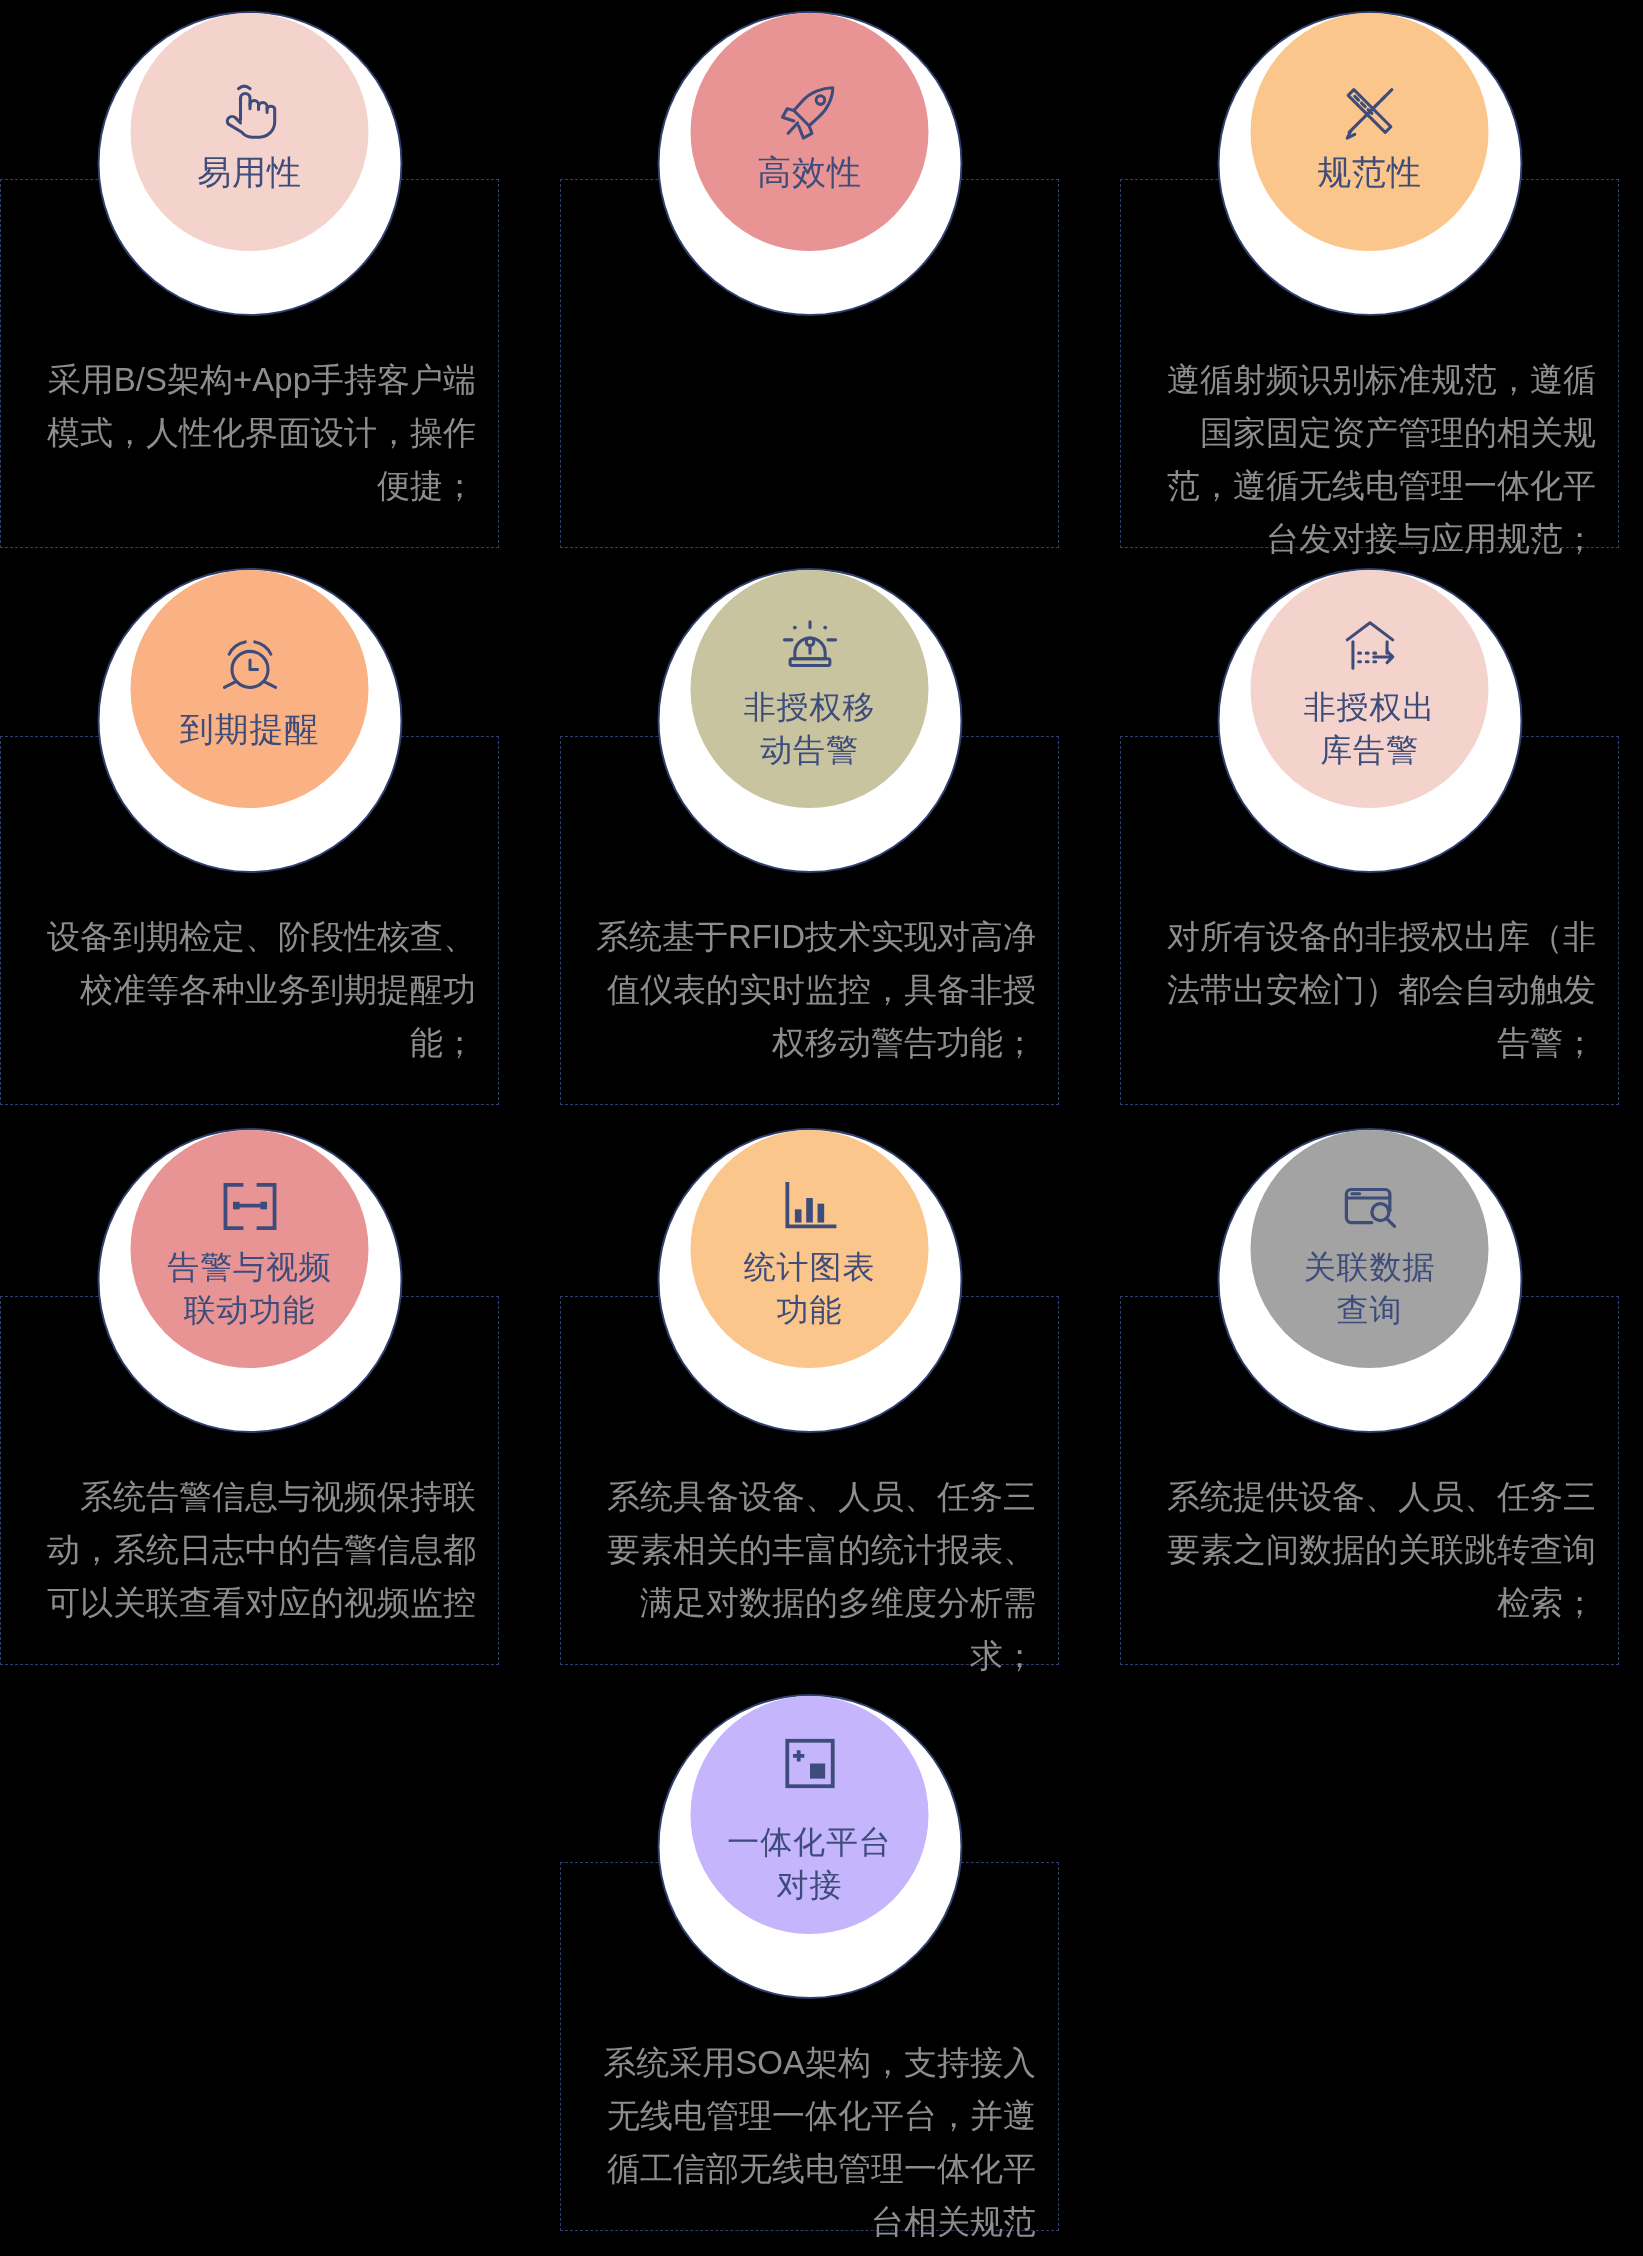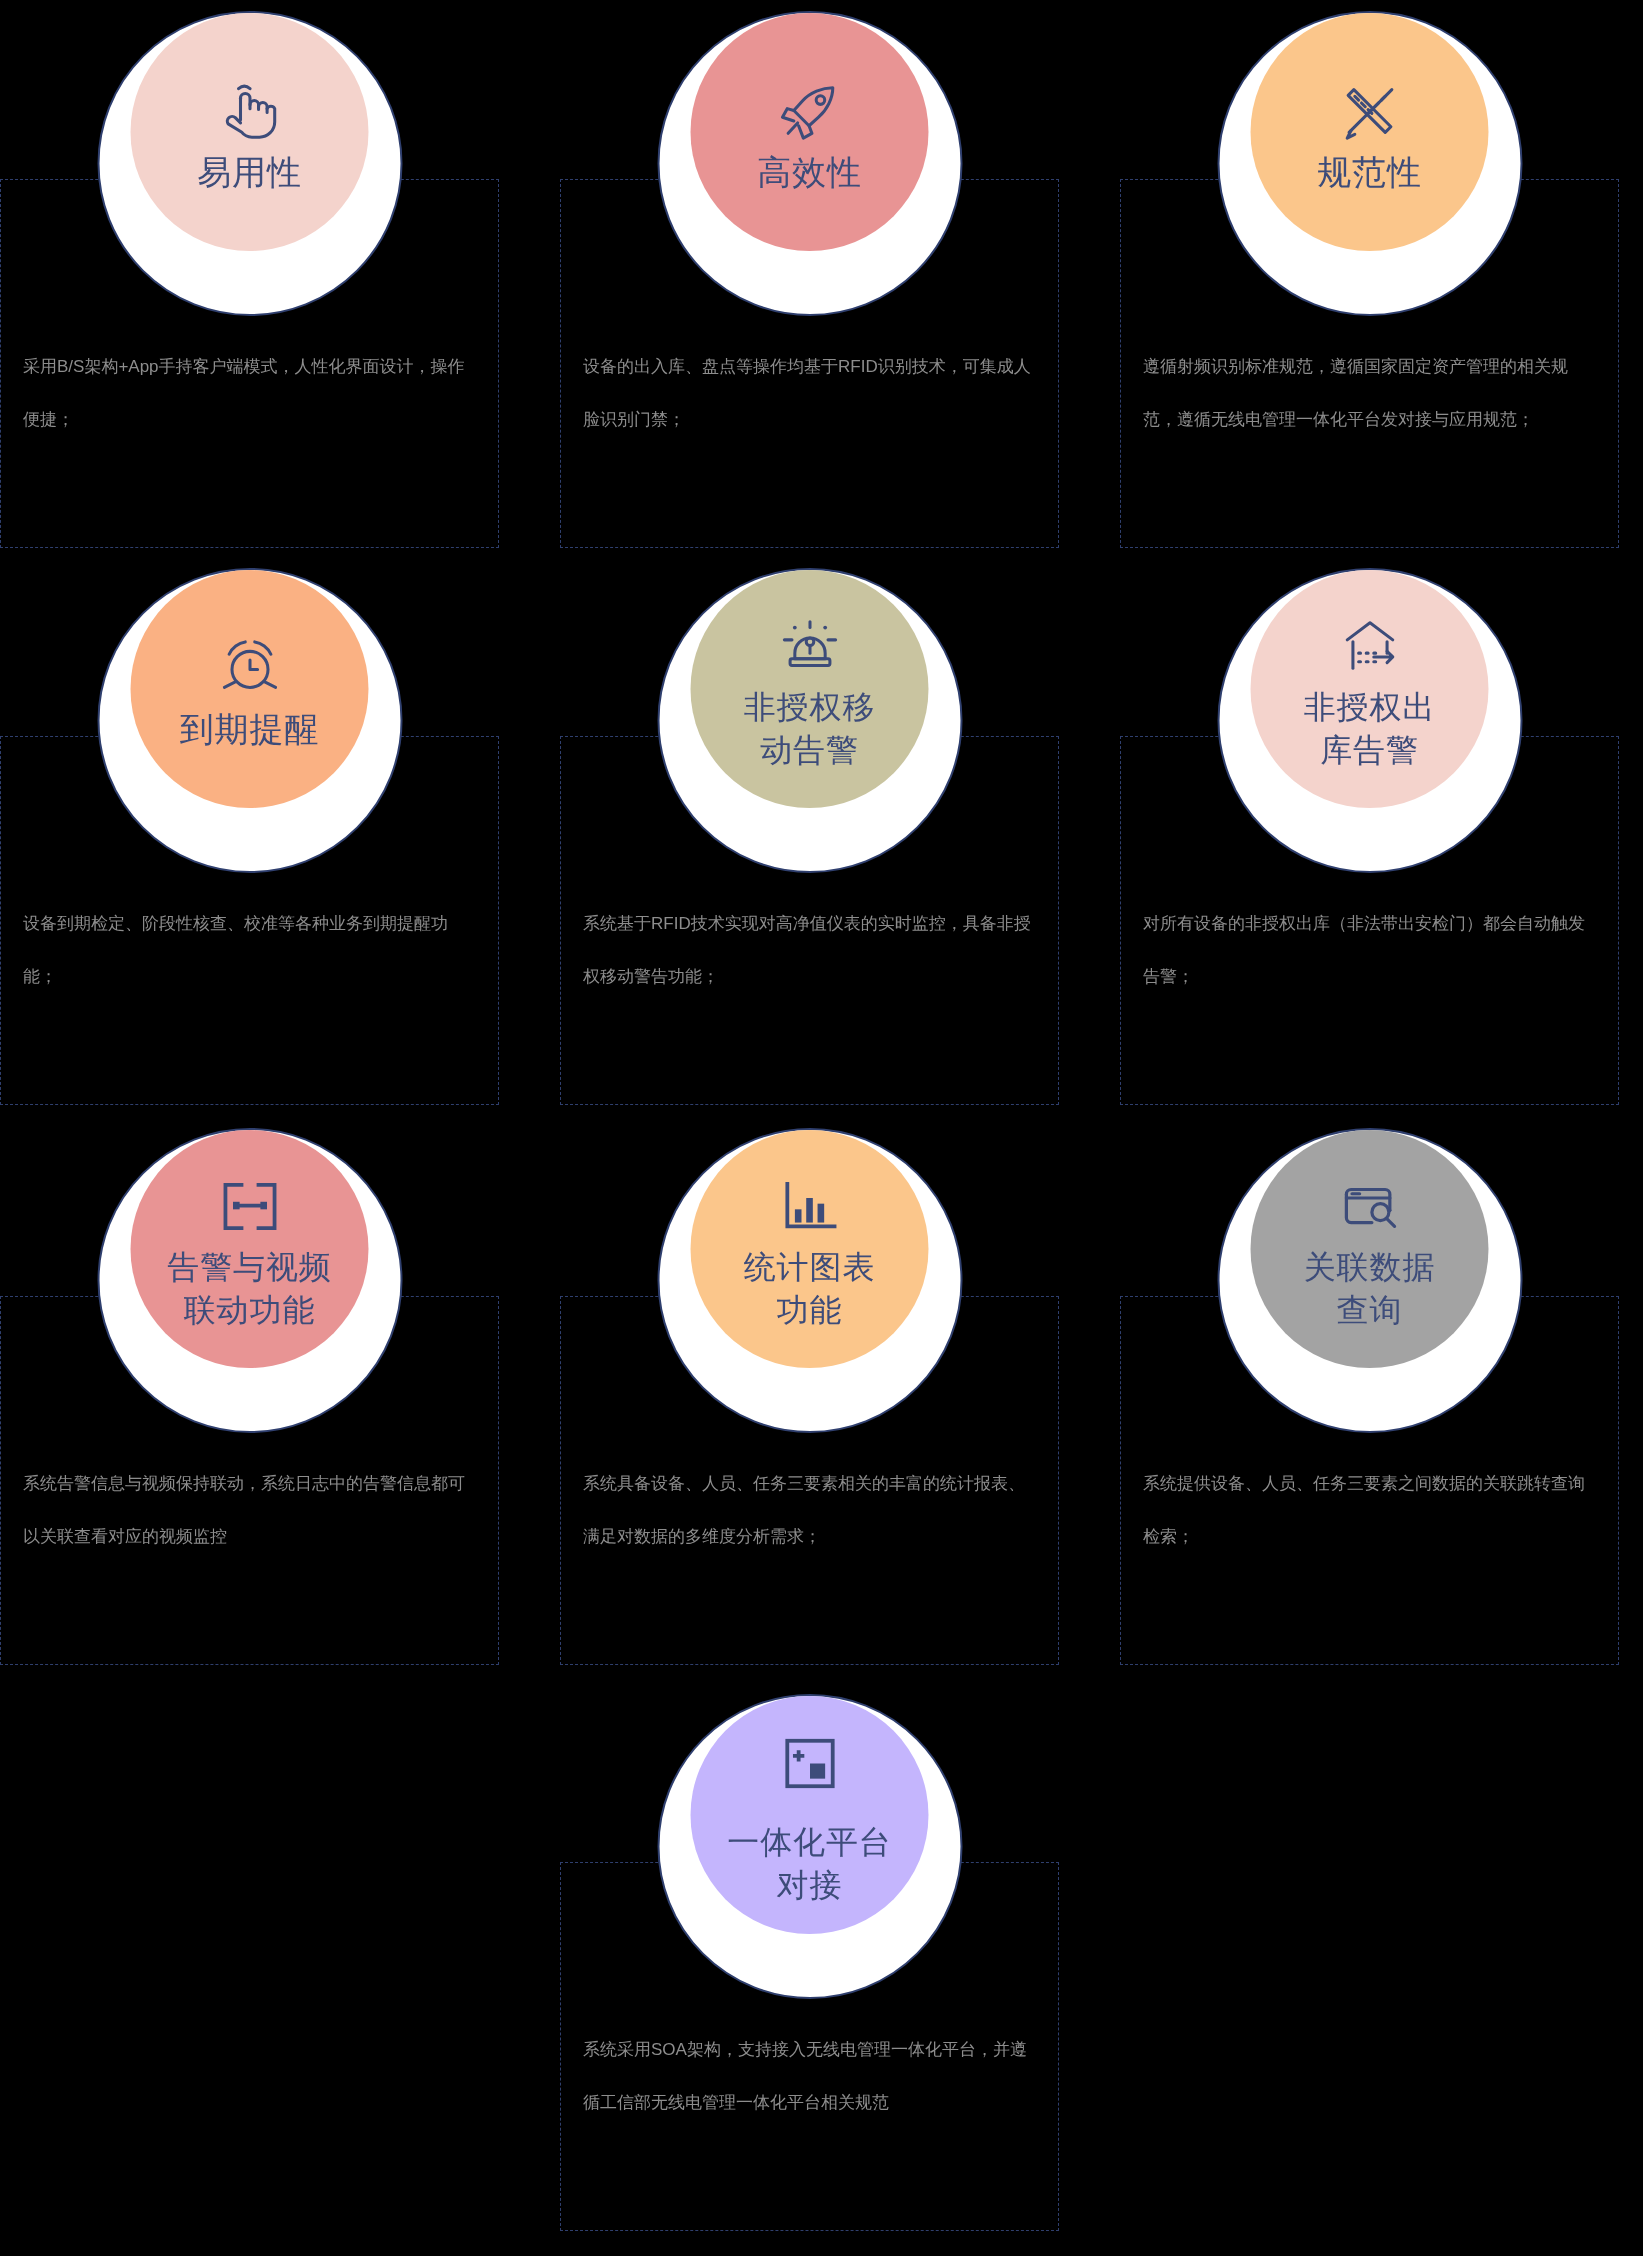--- a/index.html
+++ b/index.html
@@ -71,26 +71,26 @@
     text-align: center;
     letter-spacing: 0.9px;
     font-weight: 400;
     white-space: pre-line;
   }
   .circle-title.two-line { font-size: 32px; line-height: 43px; }
 
   .card .body-text {
     position: absolute;
     left: 23px;
-    top: 329px;
+    top: 342px;
     width: 453px;
     color: #8D8D8D;
-    font-size: 17px;
+    font-size: 33px;
     line-height: 53px;
-    text-align: left;
+    text-align: right;
     z-index: 2;
   }
 
   
   .r1 { top: 11.4px; }
   .r2 { top: 568px; }
   .r3 { top: 1128px; }
   .r4 { top: 1694px; }
   .c1 { left: 0px; }
   .c2 { left: 560px; }
@@ -130,21 +130,20 @@
             <path d="M55 5 C44 5 31 10 23 19 L14 29 L30 45 L40 36 C49 28 55 16 55 5 Z"></path>
             <circle cx="42" cy="18" r="4.5"></circle>
             <path d="M14 29 L7 27 L2 36 L14 40"></path>
             <path d="M30 45 L33 53 L24 58 L19 45"></path>
             <path d="M18 42 L8 53"></path>
           </svg>
         </div>
         <div class="circle-title">高效性</div>
       </div>
     </div>
-    <div class="body-text">设备的出入库、盘点等操作均基于RFID识别技术，可集成人脸识别门禁；</div>
   </div>
 
   <div class="card r1 c3">
     <div class="dashbox"></div>
     <div class="circle-wrap">
       <div class="circle-inner" id="ci2" style="background: rgb(251, 198, 139);">
         <div class="icon-box">
           <svg width="57" height="57" viewBox="0 0 60 60" fill="none" stroke="#3D4C7A" stroke-width="3.2" stroke-linecap="round" stroke-linejoin="round">
             <path d="M7 13 L13 7 L52 46 L46 52 Z"></path>
             <path d="M14 14 l4 4 M21 21 l4 4 M28 28 l4 4"></path>

